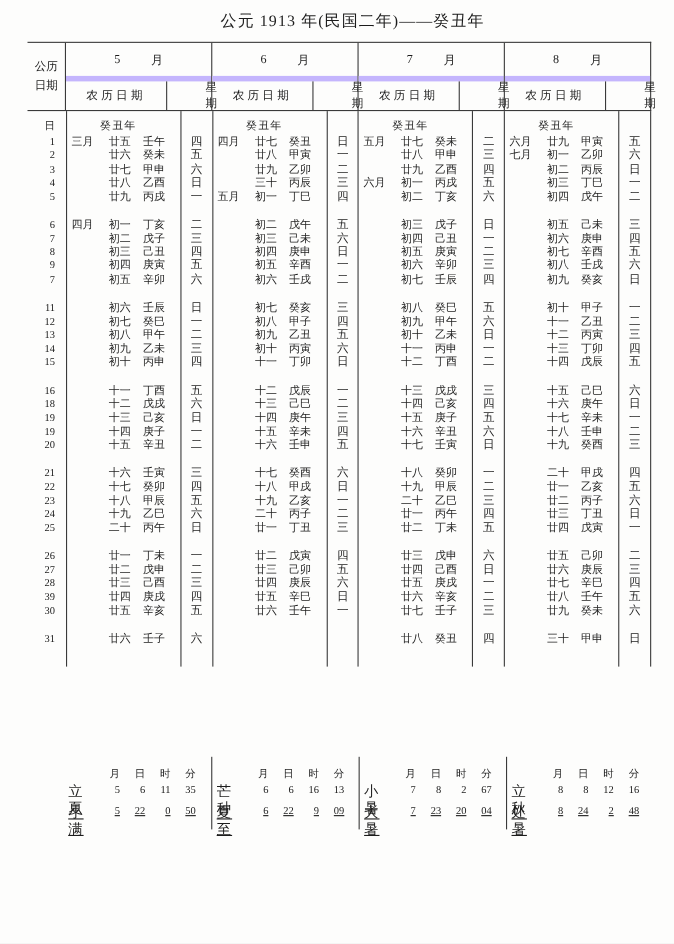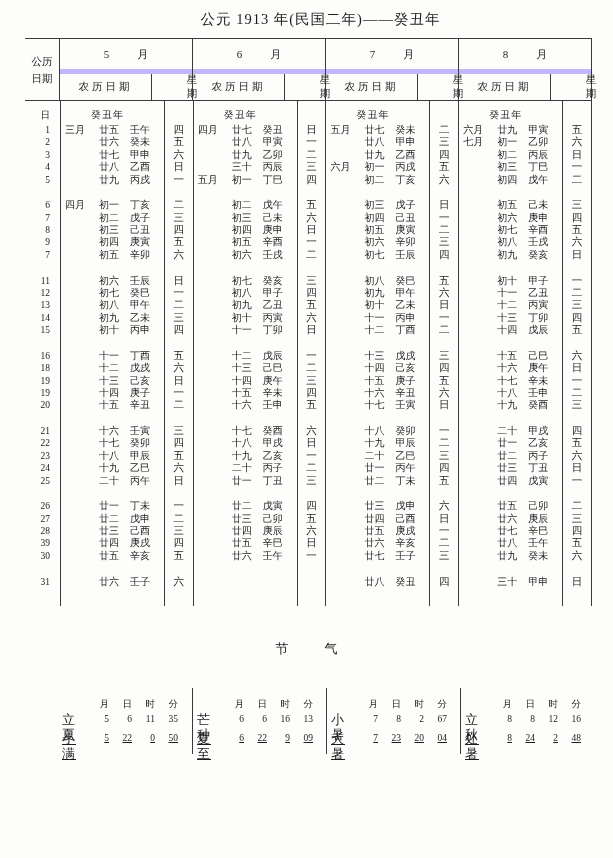--- a/index.html
+++ b/index.html
@@ -450,23 +450,20 @@
           <div class="r">三</div>
           <div class="r">四</div>
           <div class="r">五</div>
           <div class="r">六</div>
           <div class="g"></div>
           <div class="r">日</div>
         </div>
       </div>
   </div>
 
-  <div class="jieqi-title">
-    <span>节气</span>
-  </div>
   <div class="terms" id="terms">
       <div class="tgroup">
         <div class="trow thdr">
           <span class="tname"></span>
           <span class="tnum">月</span>
           <span class="tnum">日</span>
           <span class="tnum">时</span>
           <span class="tnum">分</span>
         </div>
         <div class="trow">

